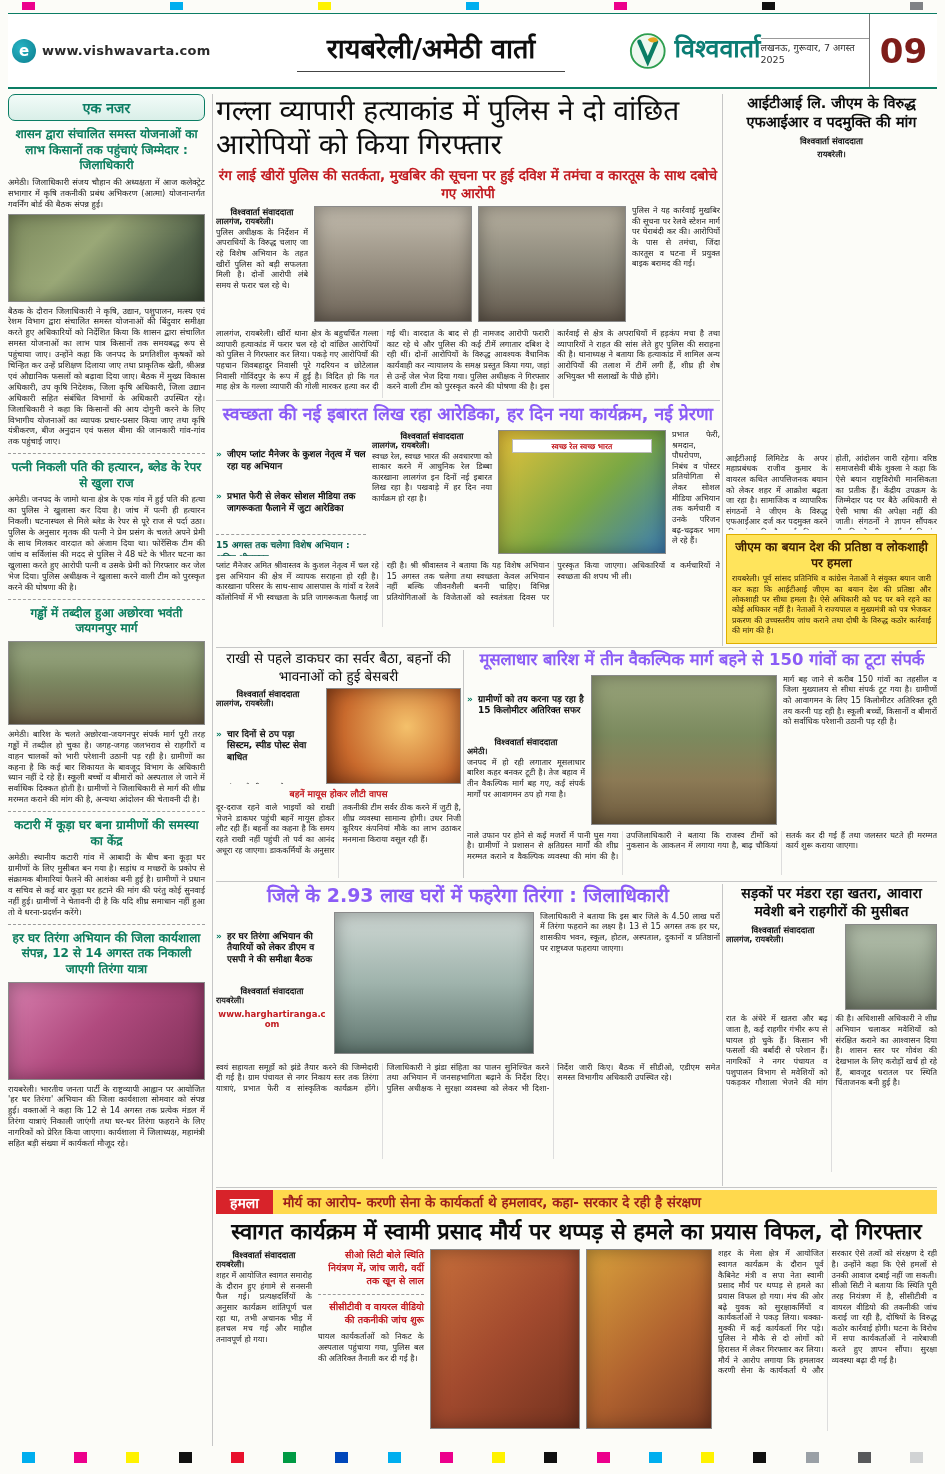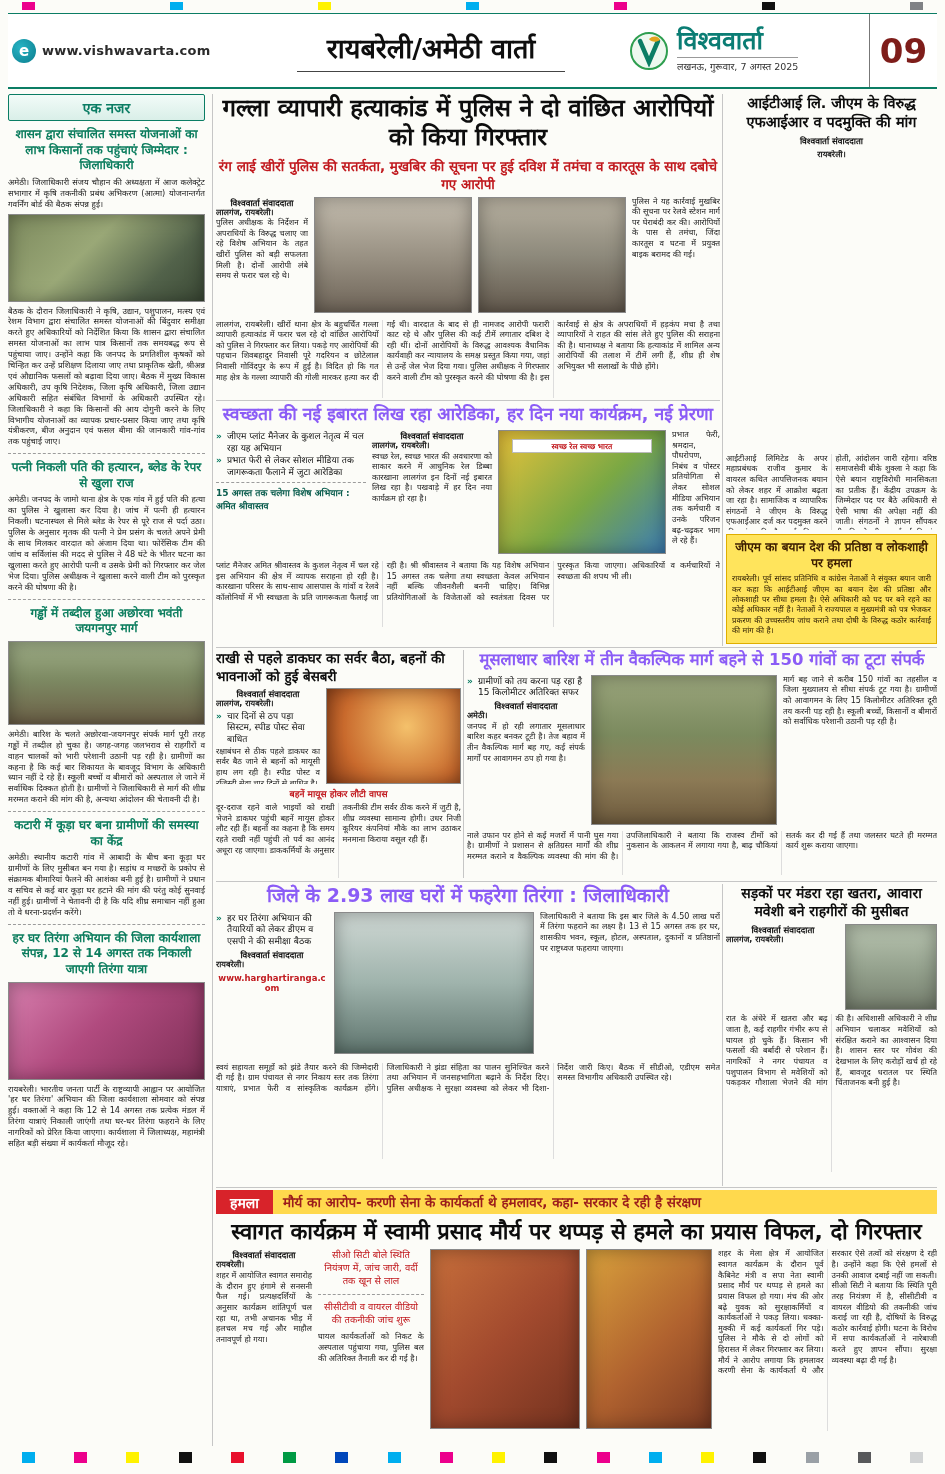--- a/index.html
+++ b/index.html
@@ -16,37 +16,37 @@
   .masthead{position:absolute;left:8px;top:13px;width:929px;height:76px;display:flex;align-items:center;
     border-top:1px solid #0b7d64;border-bottom:2px solid #0b7d64;background:#fff}
   .mh-left{width:225px;display:flex;align-items:center;gap:6px;padding-left:4px}
   .e-logo{width:24px;height:24px;border-radius:50%;background:radial-gradient(circle at 35% 35%,#27b3c4,#0b7d8d);
     color:#fff;font-weight:bold;font-size:15px;display:flex;align-items:center;justify-content:center}
   .url{font-size:13px;font-weight:bold;color:#2b2b2b;letter-spacing:.2px}
   .mh-center{flex:1;text-align:center}
   .section-title{display:inline-block;font-size:27px;font-weight:800;color:#0e0e0e;
     border-bottom:1.5px solid #444;padding:0 30px 5px}
   .mh-right{width:240px;display:flex;align-items:center;gap:8px}
-  .brand-col{display:flex;flex-direction:column}
+  .brand-col{display:flex;flex-direction:row}
   .brand{font-size:25px;font-weight:800;color:#0b7d74;line-height:1.05}
   .dateline{font-size:9.5px;color:#333;border-top:1px solid #999;margin-top:2px;padding-top:2px}
   .mh-page{width:68px;height:100%;border-left:1.5px solid #777;display:flex;align-items:center;justify-content:center}
   .mh-page span{font-size:34px;font-weight:800;color:#7e1d1a}
 
   
   .vline,.hline{position:absolute;background:#c6c6c6}
   .vline{width:1px}.hline{height:1px}
 
   
   .body-text{font-size:8px;line-height:1.33;text-align:justify;color:#222}
   .cols-2{column-count:2;column-gap:8px;column-rule:1px solid #ddd}
   .cols-3{column-count:3;column-gap:8px;column-rule:1px solid #ddd}
   .byline{font-size:8.5px;font-weight:bold;text-align:center;color:#111}
   .place{font-weight:bold}
-  .bullet{position:relative;padding-left:11px;font-size:9px;font-weight:normal;color:#101010;line-height:1.3;margin:1px 0}
+  .bullet{position:relative;padding-left:11px;font-size:9px;font-weight:bold;color:#101010;line-height:1.3;margin:19px 0}
   .bullet::before{content:"»";position:absolute;left:0;top:0;color:#0b7d64;font-weight:900}
   .sep{border-top:1px dashed #9c9c9c;margin:6px 0}
 
   
   .photo{position:relative;border:1px solid #8a8a8a;box-shadow:inset 0 0 18px rgba(0,0,0,.35);flex-shrink:0}
   .ph-meeting{background:linear-gradient(135deg,#7d8a5e,#9aa877 40%,#52624a 75%,#3c4a36)}
   .ph-arrest1{background:linear-gradient(180deg,#c3bcae,#968e80 55%,#6e6458)}
   .ph-arrest2{background:linear-gradient(180deg,#b7b0a0,#8e8a7c 50%,#63594d)}
   .ph-swachh{background:linear-gradient(135deg,#e8c23a,#7aa844 55%,#3e7fb5)}
   .ph-rakhi{background:radial-gradient(circle at 60% 40%,#f4c16b,#c96a2d 65%,#8a3c16)}
@@ -55,45 +55,45 @@
   .ph-cattle{background:linear-gradient(180deg,#b8c4b0,#93a08c 55%,#767f6e)}
   .ph-crowd{background:linear-gradient(135deg,#c76f3b,#a24a2e 50%,#73321f)}
   .ph-garland{background:linear-gradient(135deg,#d9a13c,#b0622f 55%,#7c3a22)}
   .ph-road{background:linear-gradient(180deg,#9fae87,#7d8a63 45%,#6b5f46)}
   .ph-workshop{background:linear-gradient(135deg,#d77fae,#b04a7e 45%,#7e2f56)}
   .photo-banner{position:absolute;left:8%;top:8px;width:84%;background:#fff;border:1px solid #bbb;
     font-size:7.5px;font-weight:bold;color:#c11a1f;text-align:center;padding:1px 0}
 
   
   .leftcol{position:absolute;left:8px;top:94px;width:203px;height:1352px;overflow:hidden;padding-right:6px}
-  .eknazar{border:1.5px solid #0b7d64;border-radius:2px;background:linear-gradient(180deg,#f2fbf8,#d9efe8);
+  .eknazar{border:1.5px solid #0b7d64;border-radius:7px;background:linear-gradient(180deg,#f2fbf8,#d9efe8);
     color:#0b7d64;font-weight:800;font-size:14px;text-align:center;padding:3px 0;margin-bottom:6px}
   .h-teal{color:#0c7d5e;font-weight:800;line-height:1.3;text-align:center}
   .lc-art .h-teal{font-size:12px;margin-bottom:3px}
   .lc-art .body-text{font-size:8.2px}
   .lc-art{margin-bottom:4px}
 
   
   .sec{position:absolute;overflow:hidden}
   .sec-lead{left:216px;top:94px;width:504px;height:304px}
-  .lead-headline{font-size:24px;font-weight:700;line-height:1.2;text-align:center;color:#0d0d0d}
+  .lead-headline{font-size:28px;font-weight:400;line-height:1.2;color:#0d0d0d}
   .lead-subhead{font-size:13.5px;font-weight:bold;color:#c11a1f;text-align:center;margin:5px 0 4px}
   .lead-row{display:flex;gap:6px;height:118px;overflow:hidden}
   .lead-row .tcol{overflow:hidden}
   .sec-lead .bottom{margin-top:5px;height:92px;overflow:hidden}
 
   .sec-swachh{left:216px;top:404px;width:504px;height:240px}
   .sec-headline{font-size:17.5px;font-weight:800;text-align:center;color:#8b5cf6;line-height:1.25}
   .sw-row{display:flex;gap:6px;margin-top:4px;height:126px;overflow:hidden}
   .sw-bullets{width:150px}
   .special-line{font-size:9px;font-weight:bold;color:#0b5d4e;border-top:1px dashed #9c9c9c;padding-top:3px;margin-top:3px}
   .sec-swachh .bottom{margin-top:5px;height:66px;overflow:hidden}
 
   .sec-rakhi{left:216px;top:650px;width:245px;height:228px}
-  .rk-headline{font-size:13.5px;font-weight:700;text-align:left;line-height:1.3;color:#0d0d0d}
+  .rk-headline{font-size:13.5px;font-weight:400;text-align:center;line-height:1.3;color:#0d0d0d}
   .rk-row{display:flex;gap:6px;margin-top:3px;height:96px;overflow:hidden}
   .red-note{font-size:9px;font-weight:bold;color:#c11a1f;text-align:center;margin:3px 0}
   .sec-rakhi .bottom{height:76px;overflow:hidden}
 
   .sec-barish{left:467px;top:650px;width:470px;height:228px}
   .br-row{display:flex;gap:6px;margin-top:4px;height:152px;overflow:hidden}
   .sec-barish .bottom{margin-top:4px;height:44px;overflow:hidden}
 
   .sec-tiranga{left:216px;top:884px;width:504px;height:300px}
   .tr-row{display:flex;gap:6px;margin-top:4px;height:146px;overflow:hidden}
@@ -113,21 +113,21 @@
   .gm-headline{font-size:12px;font-weight:800;text-align:center;line-height:1.3;color:#3c1d00}
   .sec-gmbox .body-text{margin-top:3px;font-size:7.8px;color:#2a1a00}
 
   .sec-attack{left:216px;top:1190px;width:721px;height:256px}
   .attack-strip{display:flex;align-items:stretch;height:24px}
   .attack-badge{background:#d8232a;color:#fff;font-size:14px;font-weight:800;display:flex;align-items:center;padding:12px 14px}
   .attack-strip-text{flex:1;background:#ffd94d;color:#9b1c1c;font-size:13.5px;font-weight:800;display:flex;align-items:center;padding-left:10px}
   .attack-headline{font-size:22px;font-weight:800;text-align:center;color:#0d0d0d;line-height:1.2;margin:5px 0 4px}
   .attack-row{display:flex;gap:6px;height:182px;overflow:hidden}
   .a-col1{width:96px}.a-col2{width:106px}.a-col3{flex:1}
-  .red-sub{font-size:9.5px;font-weight:normal;color:#c11a1f;line-height:1.35;text-align:center}
+  .red-sub{font-size:9.5px;font-weight:bold;color:#c11a1f;line-height:1.35;text-align:right}
   .a-note{font-size:8px;text-align:justify;margin-top:4px}
 </style>
 </head>
 <body>
 
 <div class="print-marks top">
 
 <span class="mark" style="background: rgb(236, 0, 140);"></span>
     <span class="mark" style="background: rgb(0, 174, 239);"></span>
     <span class="mark" style="background: rgb(255, 242, 0);"></span>

